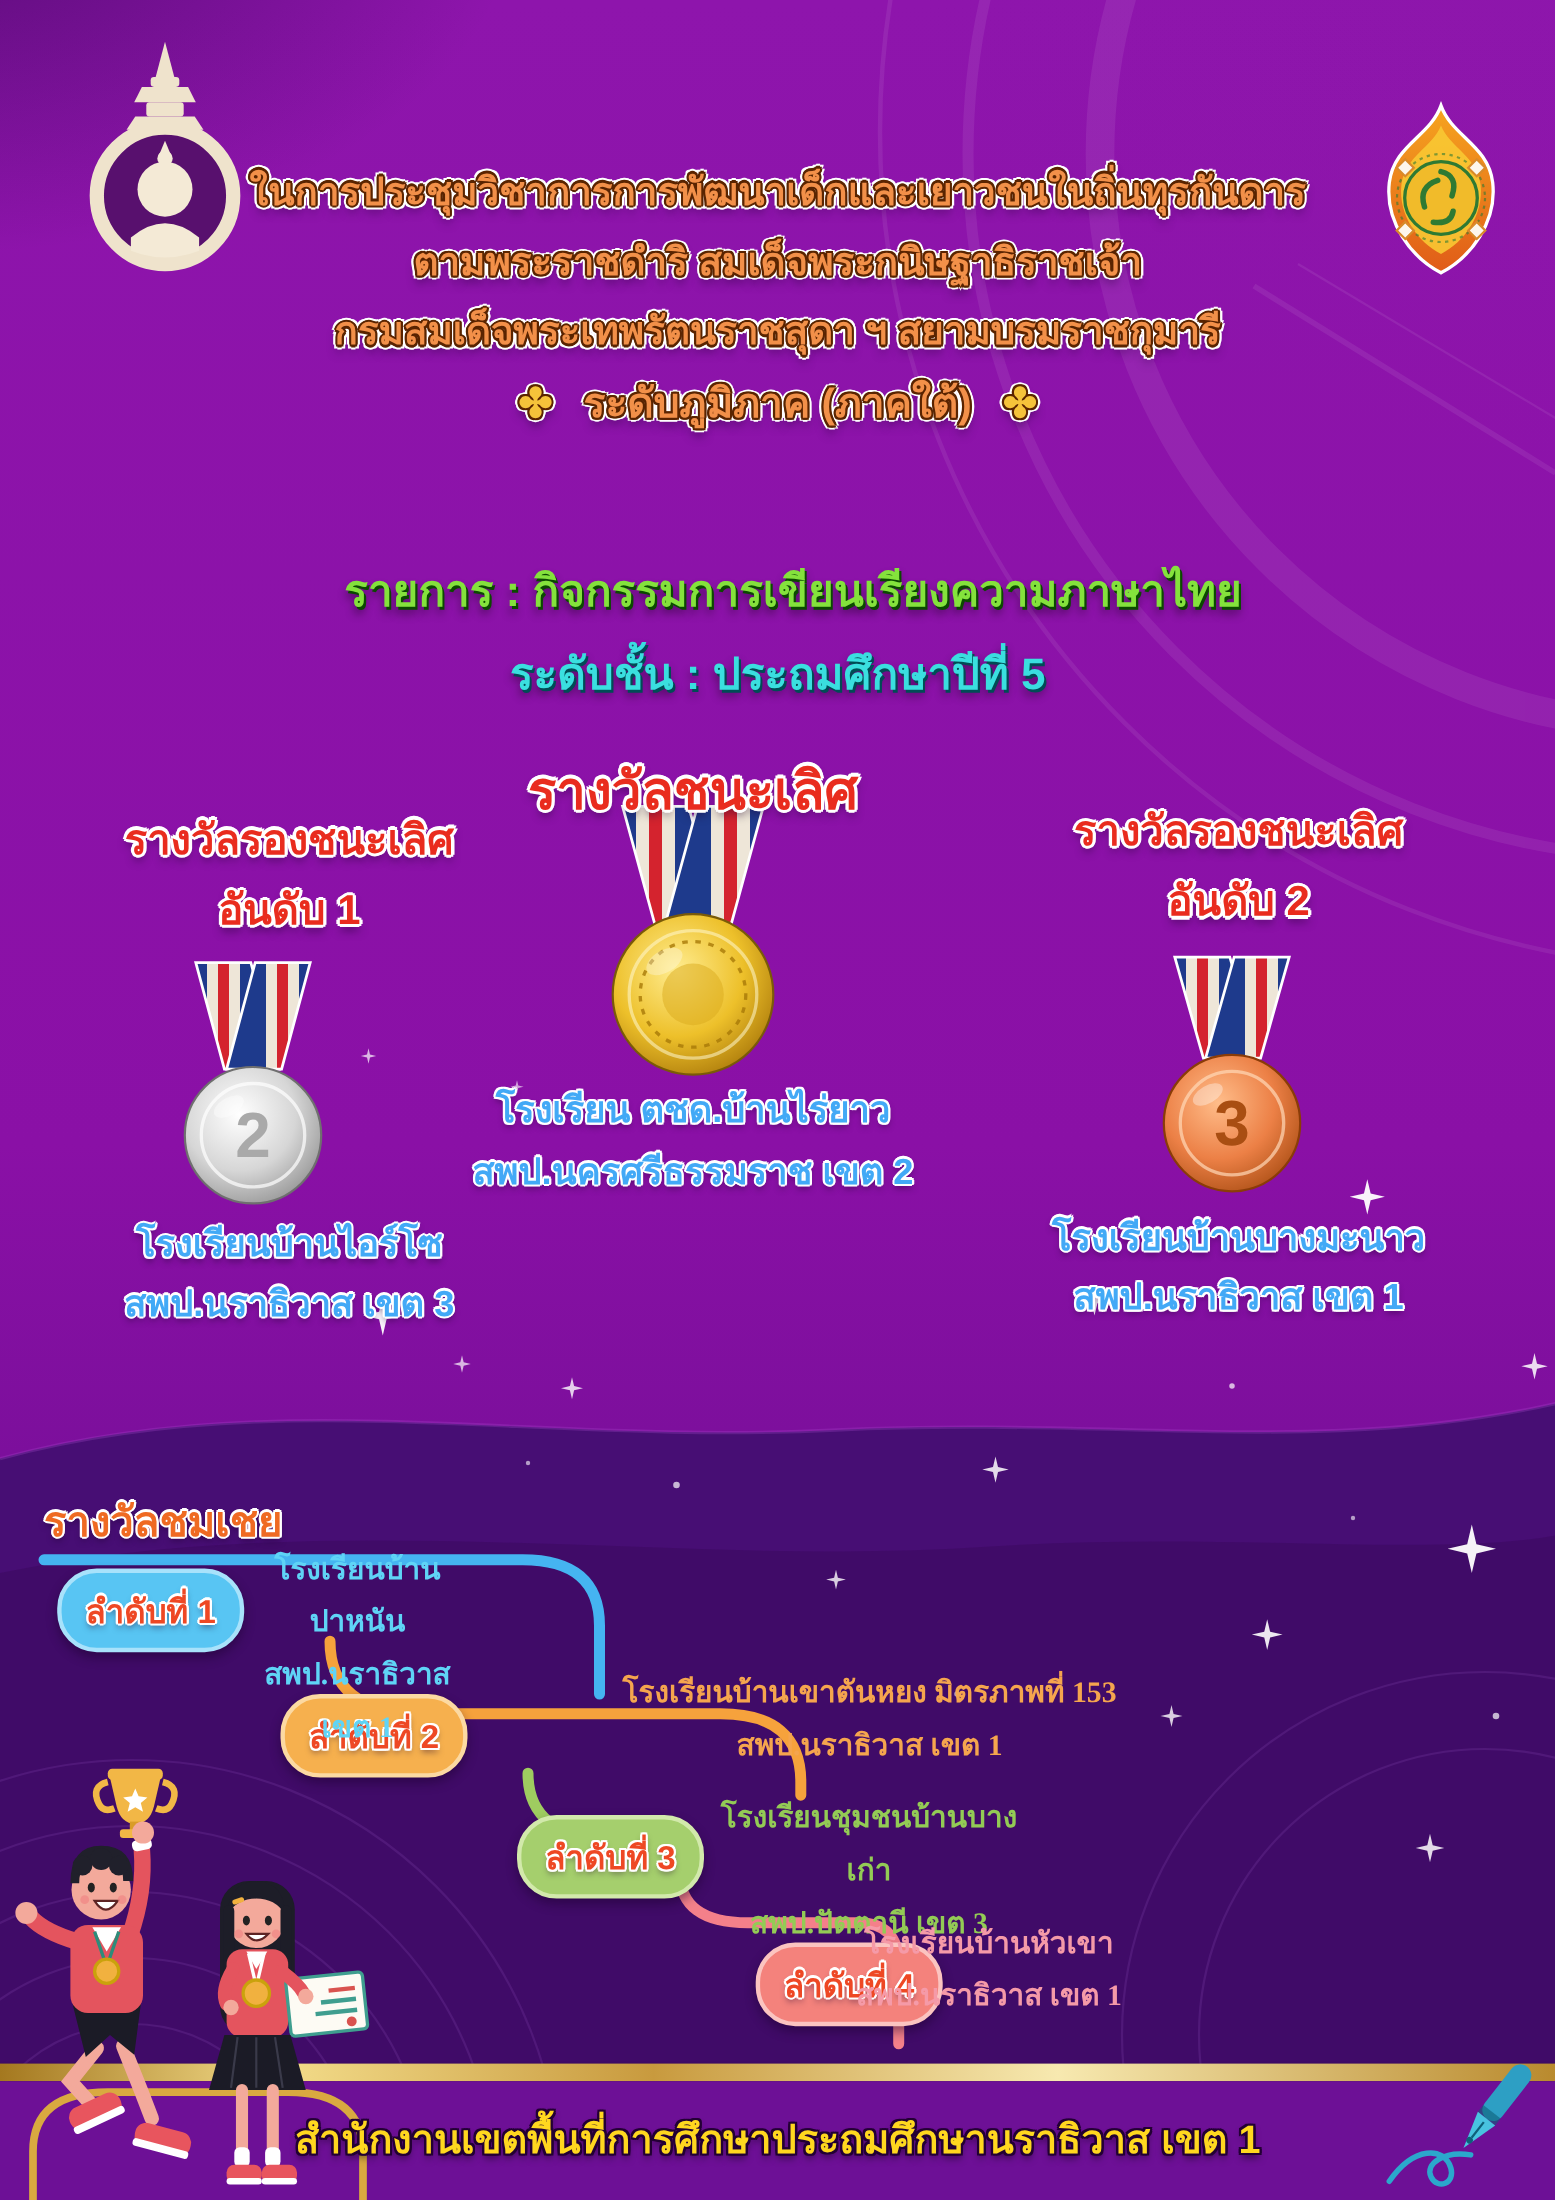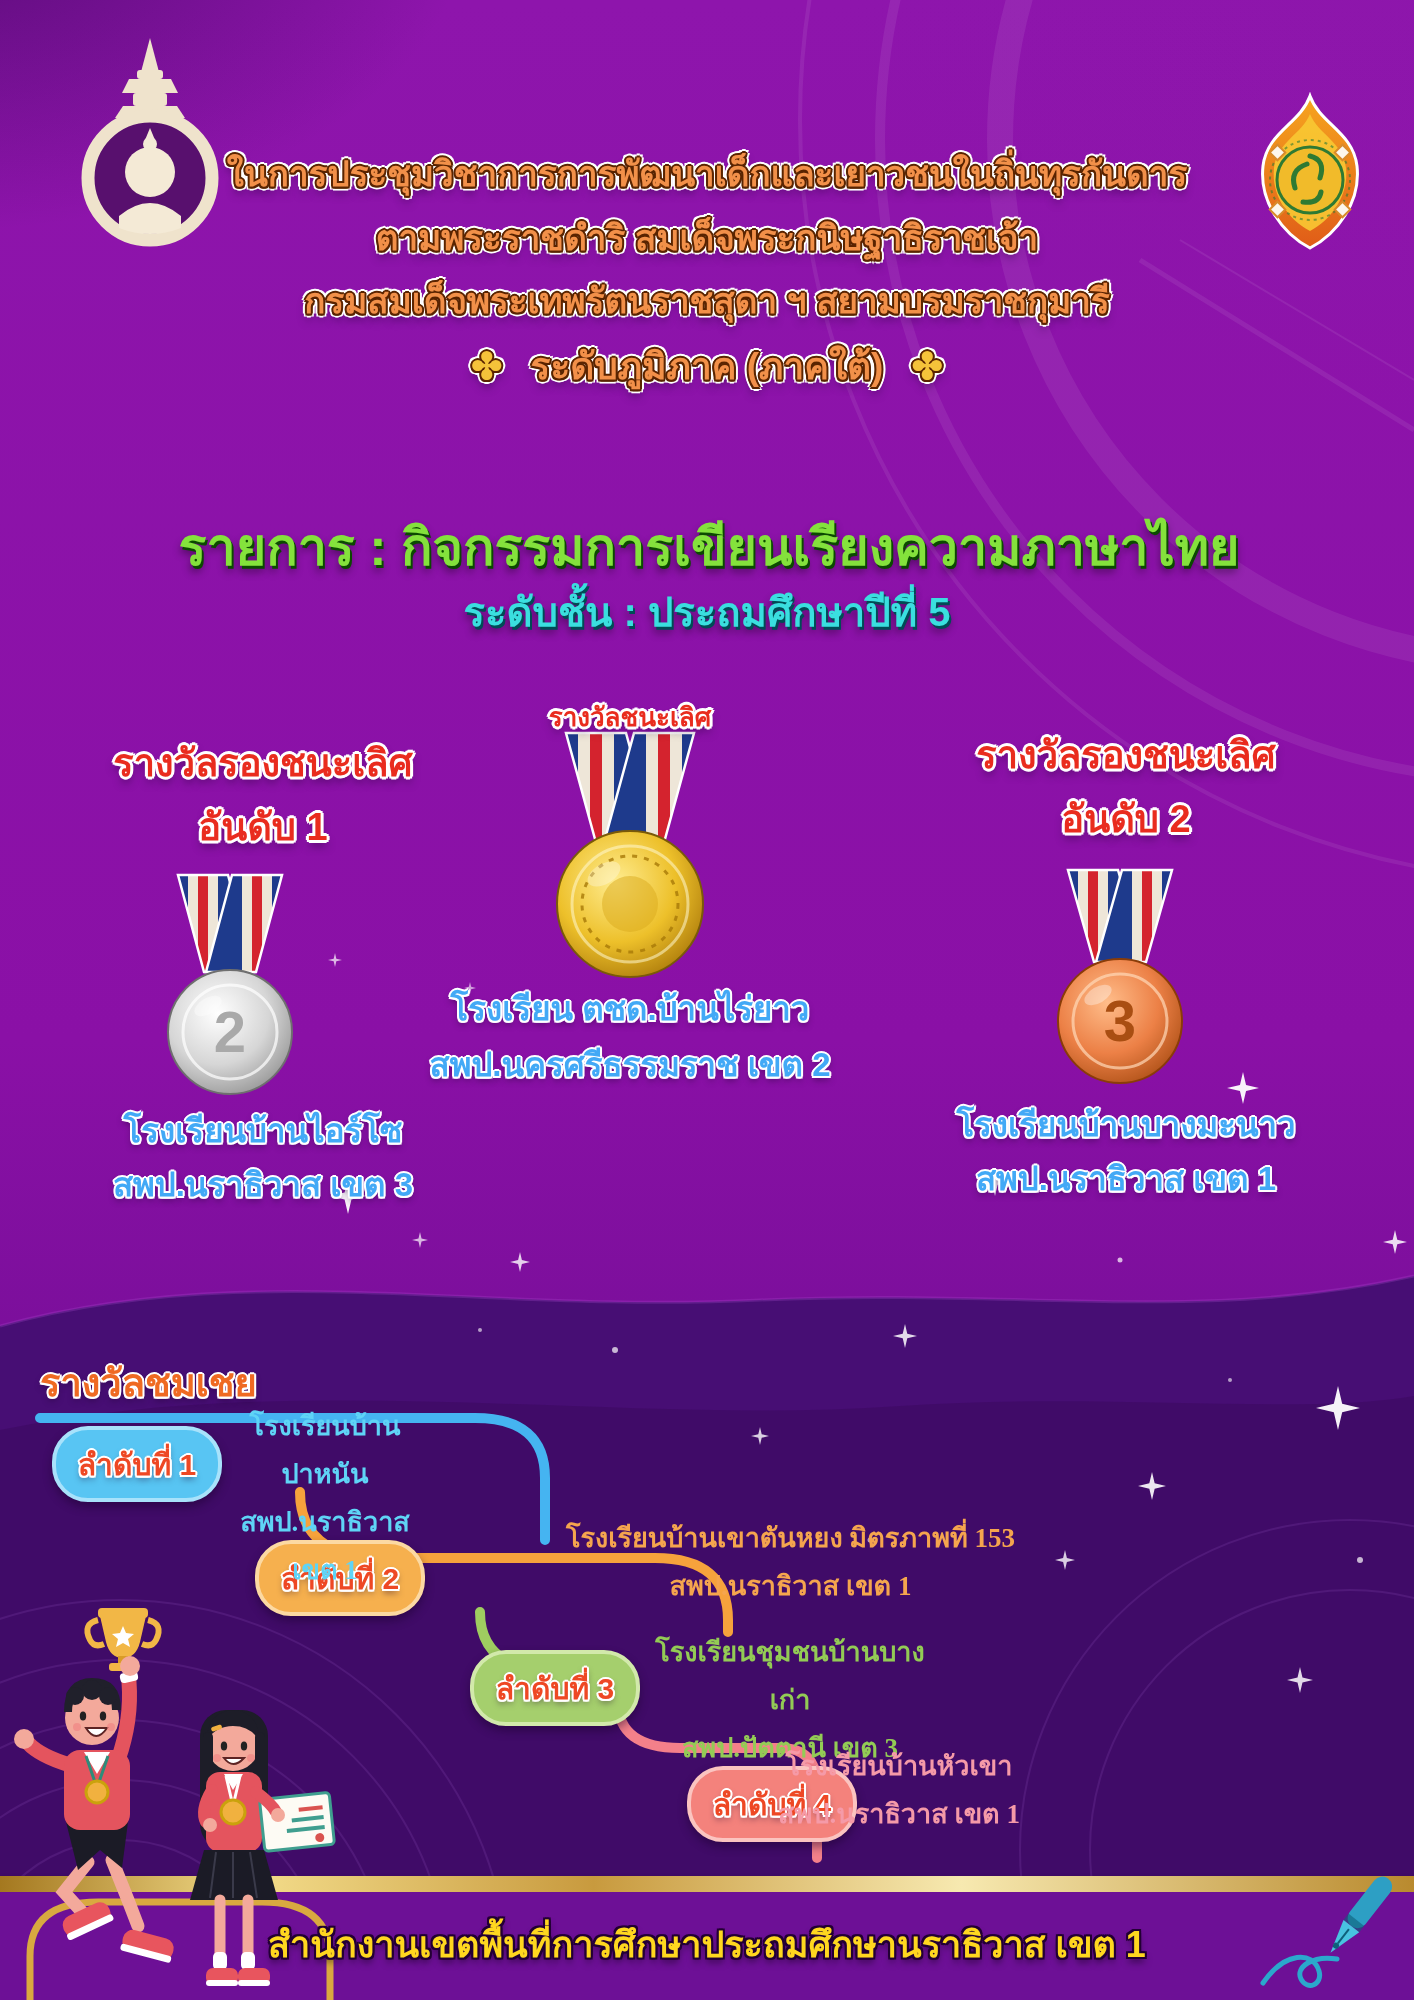--- a/index.html
+++ b/index.html
@@ -299,24 +299,24 @@
 
   <div class="abs ctr orange-txt" style="left:60px;top:146px;width:1294px;font-size:35px">ในการประชุมวิชาการการพัฒนาเด็กและเยาวชนในถิ่นทุรกันดาร</div>
   <div class="abs ctr orange-txt" style="left:60px;top:210px;width:1294px;font-size:35px">ตามพระราชดำริ สมเด็จพระกนิษฐาธิราชเจ้า</div>
   <div class="abs ctr orange-txt" style="left:60px;top:273px;width:1294px;font-size:35px">กรมสมเด็จพระเทพรัตนราชสุดา ฯ สยามบรมราชกุมารี</div>
   <div class="abs ctr" style="left:60px;top:336px;width:1294px;font-size:37px">
     <span class="orange-txt" style="color:#f5c33a">✤</span>
     <span class="orange-txt" style="padding:0 18px">ระดับภูมิภาค (ภาคใต้)</span>
     <span class="orange-txt" style="color:#f5c33a">✤</span>
   </div>
 
-  <div class="abs ctr green-txt" style="left:109px;top:505px;width:1200px;font-size:52px">รายการ : กิจกรรมการเขียนเรียงความภาษาไทย</div>
+  <div class="abs ctr green-txt" style="left:121px;top:505px;width:1200px;font-size:40px">รายการ : กิจกรรมการเขียนเรียงความภาษาไทย</div>
   <div class="abs ctr cyan-txt" style="left:107px;top:580px;width:1200px;font-size:40px">ระดับชั้น : ประถมศึกษาปีที่ 5</div>
 
-  <div class="abs ctr red-txt white-ring" style="left:430px;top:696px;width:400px;font-size:26px">รางวัลชนะเลิศ</div>
+  <div class="abs ctr red-txt white-ring" style="left:430px;top:680px;width:400px;font-size:48px">รางวัลชนะเลิศ</div>
   <div class="abs ctr red-txt white-ring" style="left:63px;top:732px;width:400px;font-size:38px">รางวัลรองชนะเลิศ</div>
   <div class="abs ctr red-txt white-ring" style="left:63px;top:796px;width:400px;font-size:38px">อันดับ 1</div>
   <div class="abs ctr red-txt white-ring" style="left:926px;top:724px;width:400px;font-size:38px">รางวัลรองชนะเลิศ</div>
   <div class="abs ctr red-txt white-ring" style="left:926px;top:788px;width:400px;font-size:38px">อันดับ 2</div>
 
   <div class="abs ctr blue-txt white-ring-sm" style="left:400px;top:982px;width:460px;font-size:33px">โรงเรียน ตชด.บ้านไร่ยาว</div>
   <div class="abs ctr blue-txt white-ring-sm" style="left:400px;top:1038px;width:460px;font-size:33px">สพป.นครศรีธรรมราช เขต 2</div>
   <div class="abs ctr blue-txt white-ring-sm" style="left:33px;top:1104px;width:460px;font-size:33px">โรงเรียนบ้านไอร์โซ</div>
   <div class="abs ctr blue-txt white-ring-sm" style="left:33px;top:1158px;width:460px;font-size:33px">สพป.นราธิวาส เขต 3</div>
   <div class="abs ctr blue-txt white-ring-sm" style="left:896px;top:1098px;width:460px;font-size:33px">โรงเรียนบ้านบางมะนาว</div>

